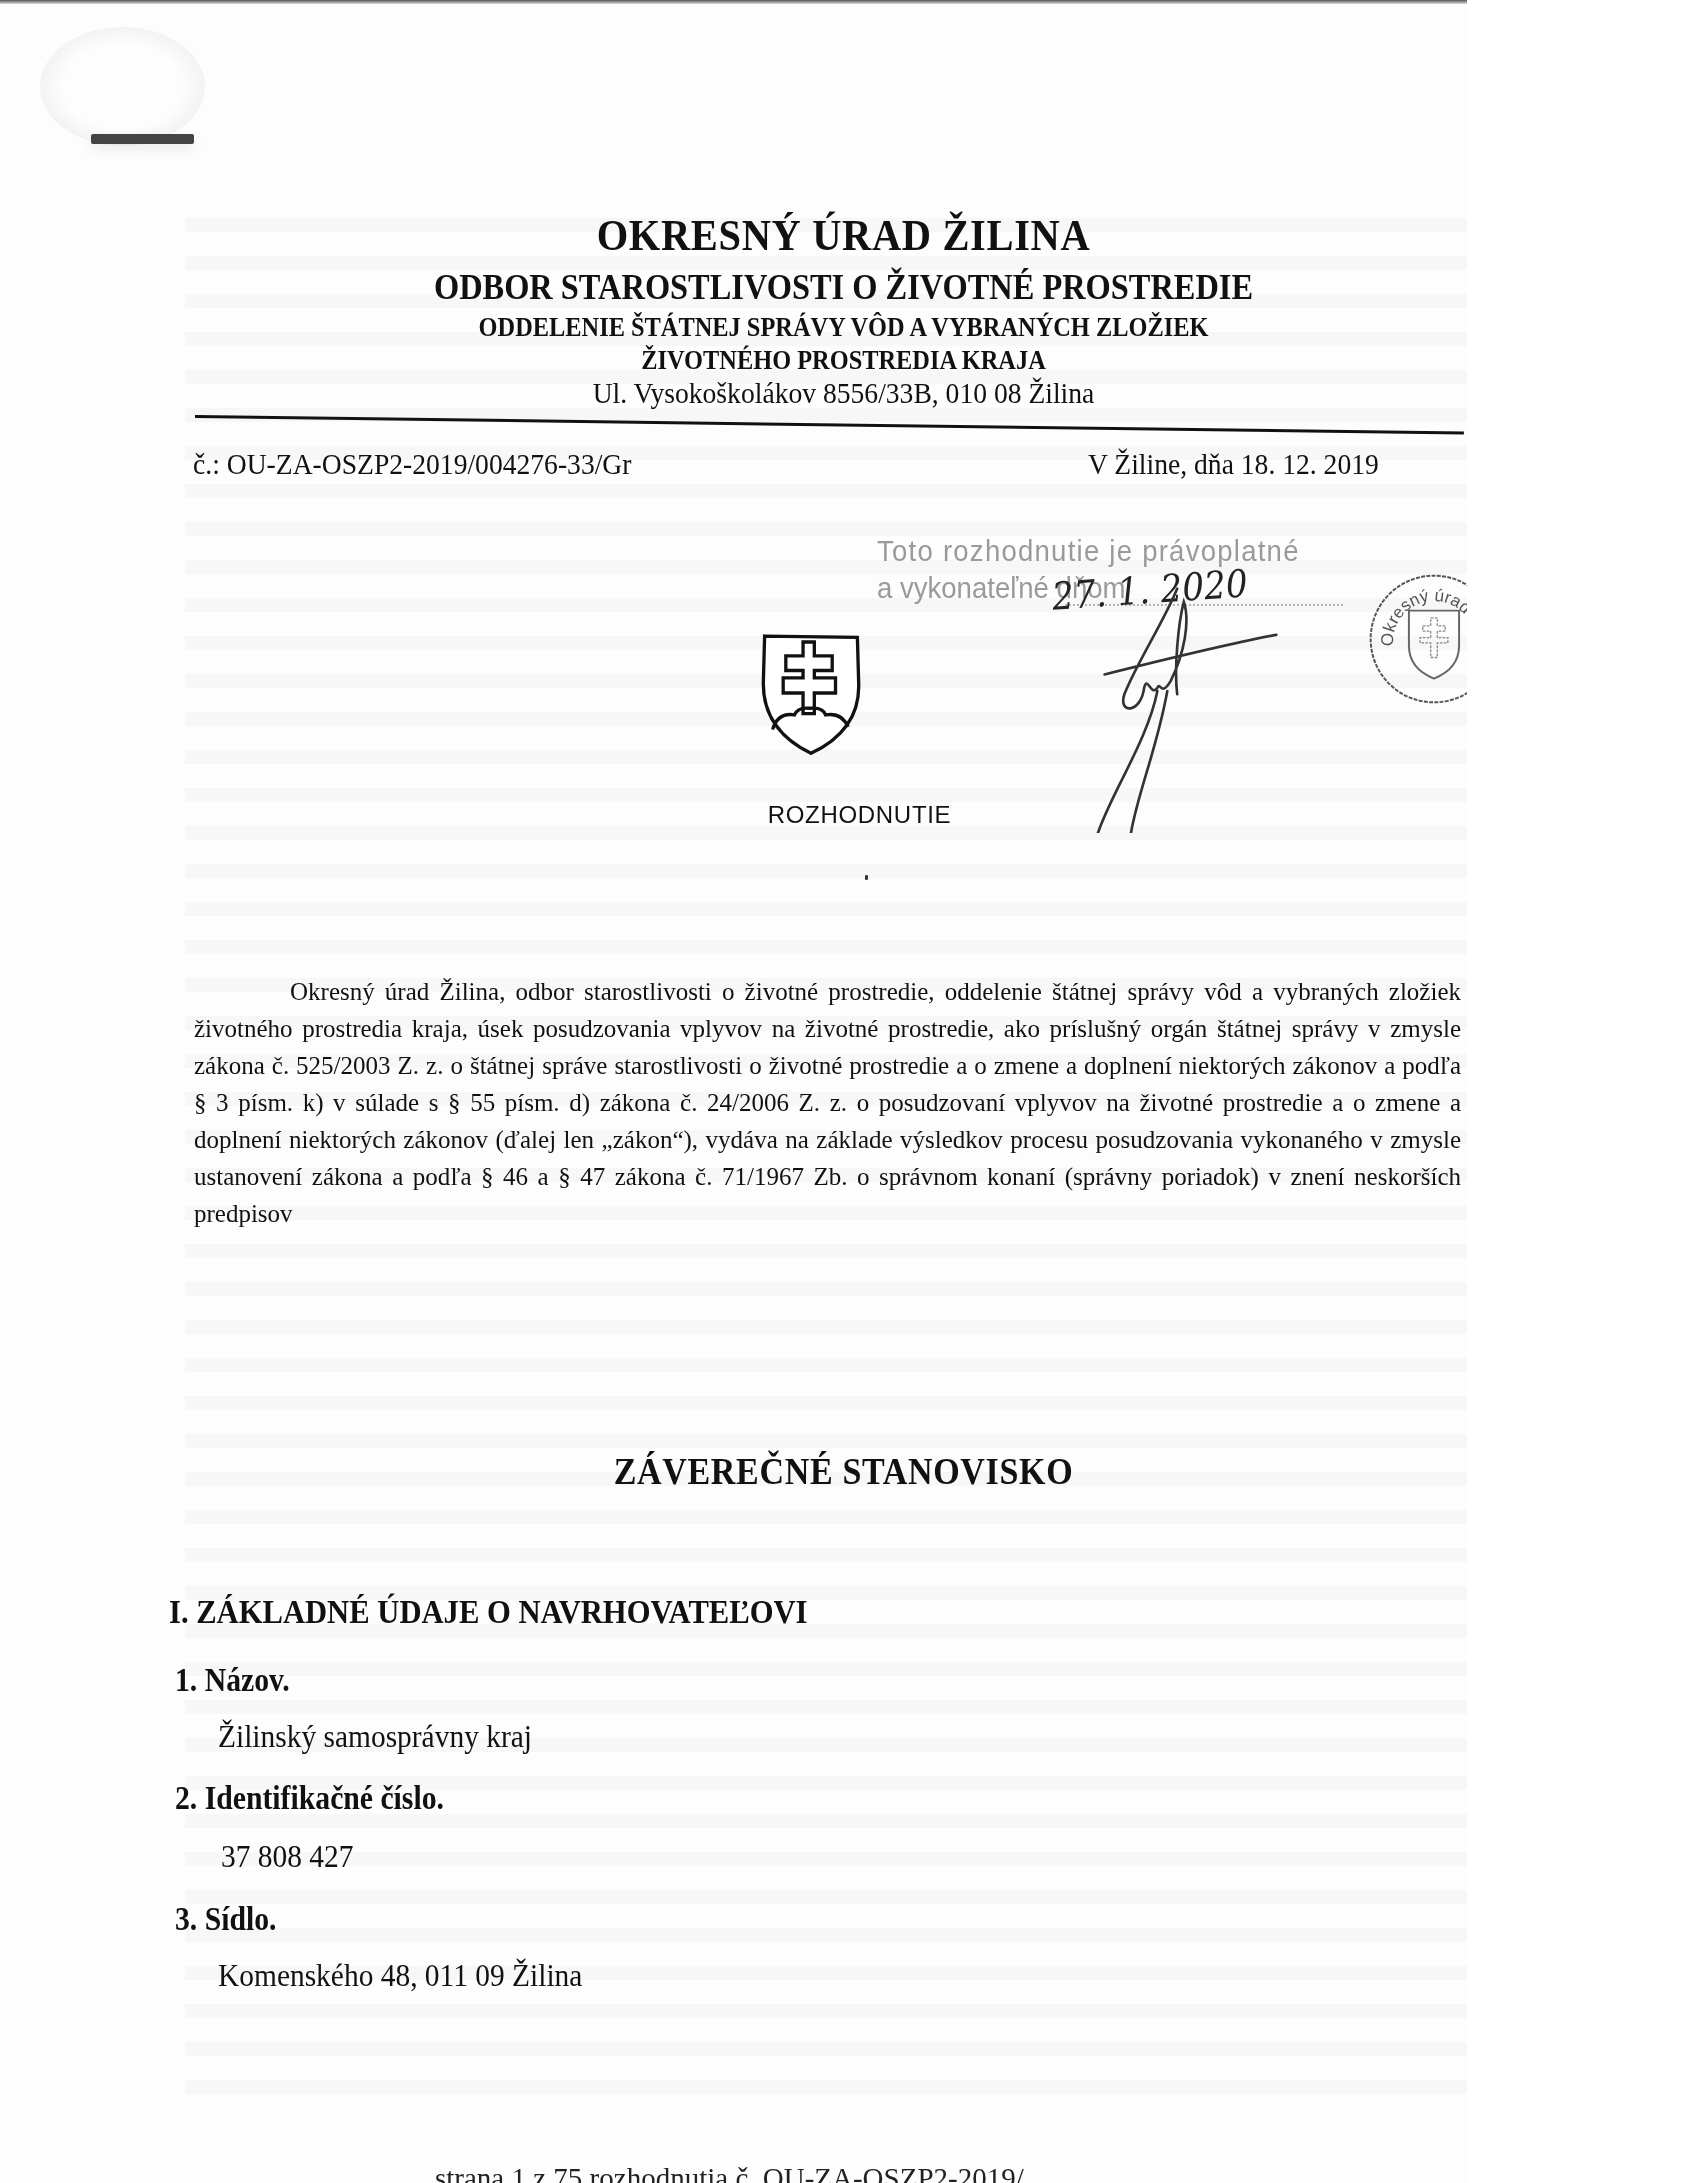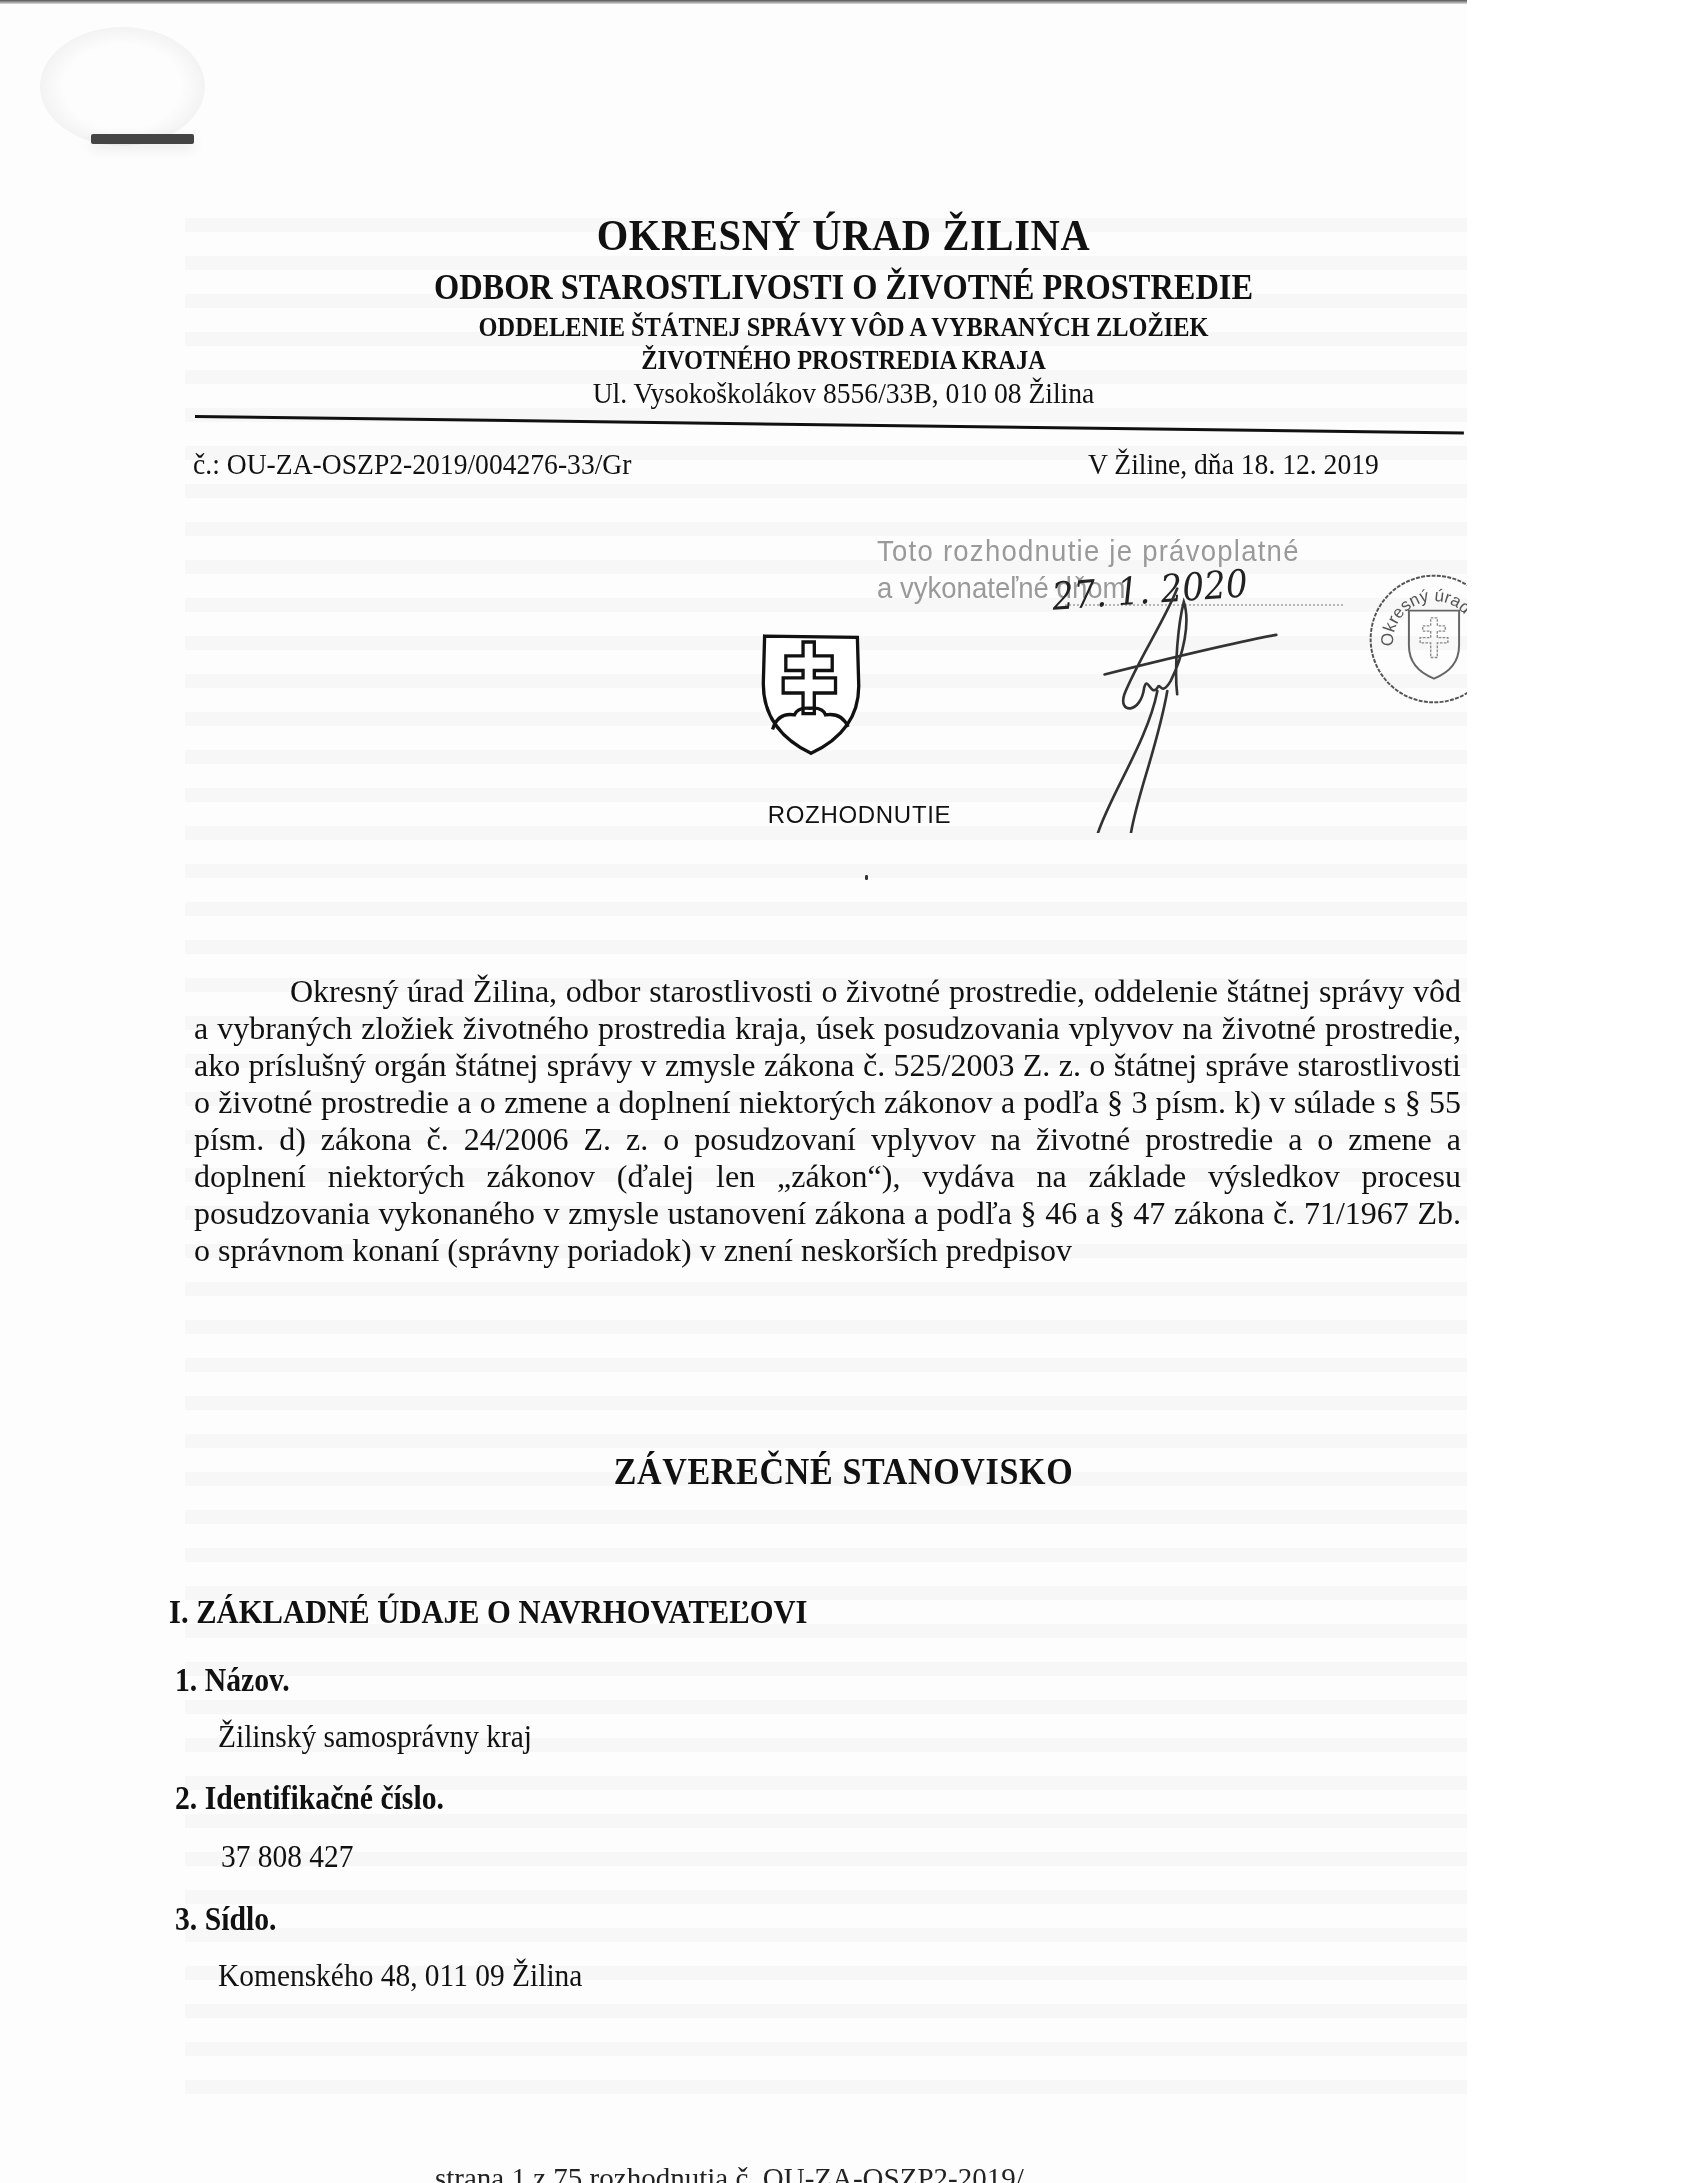--- a/index.html
+++ b/index.html
@@ -31,21 +31,21 @@
   .st2 { left:877px; top:572px; }
   .st-dots { position:absolute; left:1065px; top:604px; width:278px; border-bottom:2.6px dotted #b5b5b5; }
   .hand-date { position:absolute; left:1041px; top:568px; font-family:"DejaVu Serif", serif; font-style:italic; font-size:38px; color:#222; transform:rotate(-4deg) scaleX(0.9); white-space:nowrap; }
   .signature { position:absolute; left:1025px; top:582px; }
   .round-stamp { position:absolute; left:1368px; top:573px; width:132px; height:132px; }
 
   .coat { position:absolute; left:758px; top:634px; }
   .title-rozh { position:absolute; left:0; width:1687px; top:801px; text-align:center; font-family:"Liberation Sans", sans-serif; font-size:24px; letter-spacing:0.7px;margin-left:16px; }
   .dot-mark { position:absolute; left:865px; top:875px; width:3.3px; height:5.3px; background:#333; border-radius:1.3px; }
 
-  .para { position:absolute; left:194px; top:973px; width:1267px; font-size:32px; line-height:37px; text-align:justify; text-indent:96px; }
+  .para { position:absolute; left:194px; top:973px; width:1267px; font-size:25px; line-height:37px; text-align:justify; text-indent:96px; }
 
   .title-zav { position:absolute; left:0; width:1687px; top:1450px; text-align:center; font-weight:bold; font-size:37px; letter-spacing:0.7px; transform:scaleX(0.92); }
   .sec { position:absolute; left:169px; top:1593px; font-weight:bold; font-size:34px; white-space:nowrap; transform:scaleX(0.9); transform-origin:left; }
   .item-h { position:absolute; left:175px; font-weight:bold; font-size:33px; white-space:nowrap; transform:scaleX(0.9); transform-origin:left; }
   .item-v { position:absolute; left:218px; font-size:32px; white-space:nowrap; transform:scaleX(0.92); transform-origin:left; }
   .footer { position:absolute; left:435px; top:2162px; font-size:29px; white-space:nowrap; color:#222; }
 </style>
 </head>
 <body>
 

